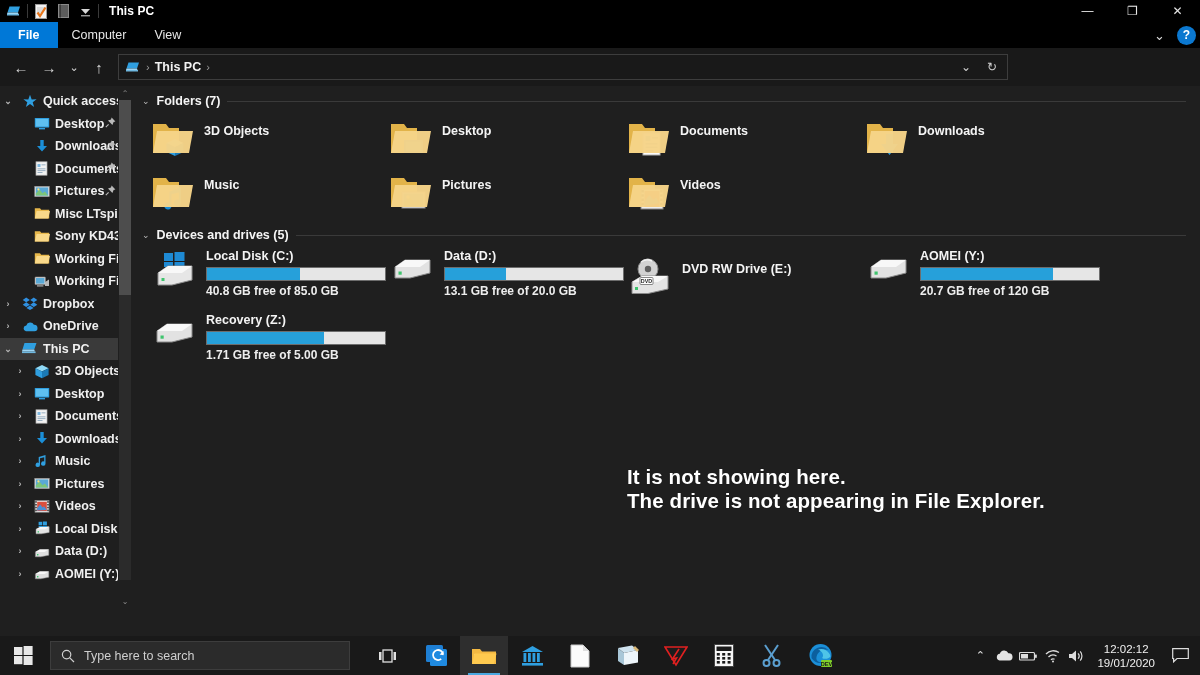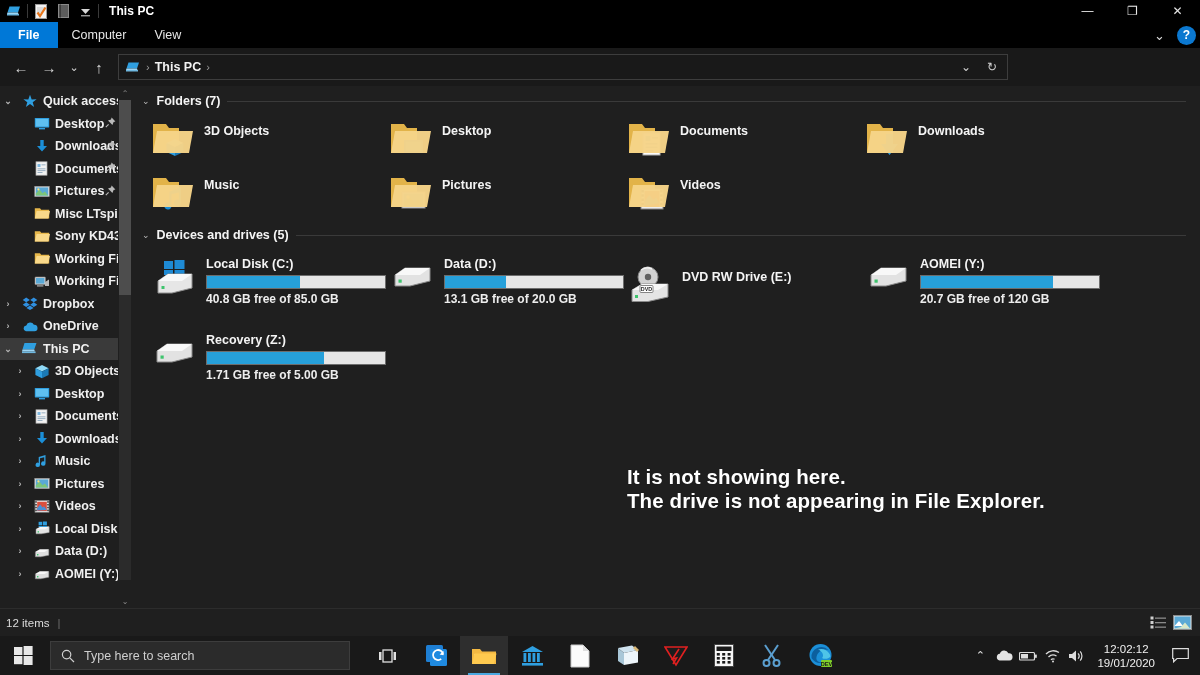--- a/index.html
+++ b/index.html
@@ -121,21 +121,21 @@
   .folders-grid {
     display: grid; grid-template-columns: repeat(4, 238px);
     row-gap: 10px; margin-top: 10px; margin-left: 12px;
   }
   .folder-tile { display: flex; align-items: flex-start; gap: 10px; height: 44px; }
   .folder-name { color: #f4f4f4; font-size: 12.5px; font-weight: bold; margin-top: 6px; }
 
   
   .drives-grid {
     display: grid; grid-template-columns: repeat(4, 238px);
-    row-gap: 26px; margin-top: 14px; margin-left: 12px;
+    row-gap: 14px; margin-top: 6px; margin-left: 12px;
   }
   .drive-tile { display: flex; align-items: flex-start; gap: 8px; }
   .drive-info { padding-top: 1px; }
   .drive-name { color: #f4f4f4; font-size: 12.5px; font-weight: bold; white-space: nowrap; }
   .bar-outer {
     width: 180px; height: 14px; background: #e6e6e6; border: 1px solid #6d6d6d;
     margin-top: 4px; overflow: hidden;
   }
   .bar-fill { height: 100%; background: #26a0da; }
   .drive-free { color: #ededed; font-size: 12px; font-weight: bold; margin-top: 3px; white-space: nowrap; }
@@ -746,44 +746,20 @@
           </div>
         </div>
 
       <div class="annot">
         <div class="annot-line second">It is not showing here.</div>
         <div class="annot-line">The drive is not appearing in File Explorer.</div>
       </div>
     </div>
   </div>
 
-  <div class="statusbar">
-    <span class="status-text">12 items</span>
-    <span class="status-sep">|</span>
-    <div class="view-btns">
-      <span style="display:flex;">
-        <svg width="17" height="15" viewBox="0 0 17 15">
-          <rect x="0.5" y="1.5" width="3" height="3" fill="#cfcfcf"></rect>
-          <rect x="5" y="2.5" width="11" height="1.3" fill="#8a8a8a"></rect>
-          <rect x="0.5" y="6" width="3" height="3" fill="#cfcfcf"></rect>
-          <rect x="5" y="7" width="11" height="1.3" fill="#8a8a8a"></rect>
-          <rect x="0.5" y="10.5" width="3" height="3" fill="#cfcfcf"></rect>
-          <rect x="5" y="11.5" width="11" height="1.3" fill="#8a8a8a"></rect>
-        </svg>
-      </span>
-      <span style="display:flex;">
-        <svg width="19" height="15" viewBox="0 0 19 15">
-          <rect x="0.5" y="0.5" width="18" height="14" fill="#e3e3e3" stroke="#8a8a8a"></rect>
-          <rect x="1.5" y="1.5" width="16" height="12" fill="#5aa9d6"></rect>
-          <path d="M1.5 11 L6 6 L10 11 Z" fill="#ffffff"></path>
-          <path d="M8 12 L12 7.5 L17 13.5 L1.5 13.5 Z" fill="#d8e8c8"></path>
-        </svg>
-      </span>
-    </div>
-  </div>
 
   <div class="taskbar">
     <div class="start-btn">
       <svg width="19" height="19" viewBox="0 0 19 19">
         <rect x="0" y="1" width="8.4" height="8" fill="#e8e8e8"></rect>
         <rect x="9.6" y="0" width="9" height="9" fill="#e8e8e8"></rect>
         <rect x="0" y="10" width="8.4" height="8.2" fill="#e8e8e8"></rect>
         <rect x="9.6" y="10" width="9" height="9" fill="#e8e8e8"></rect>
       </svg>
     </div>

